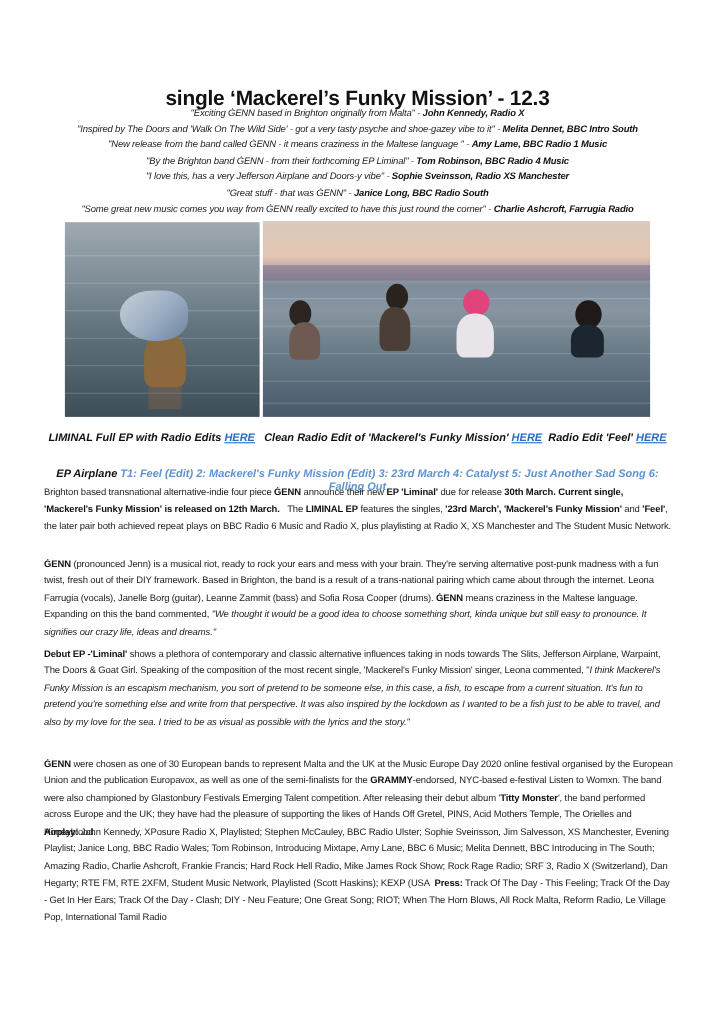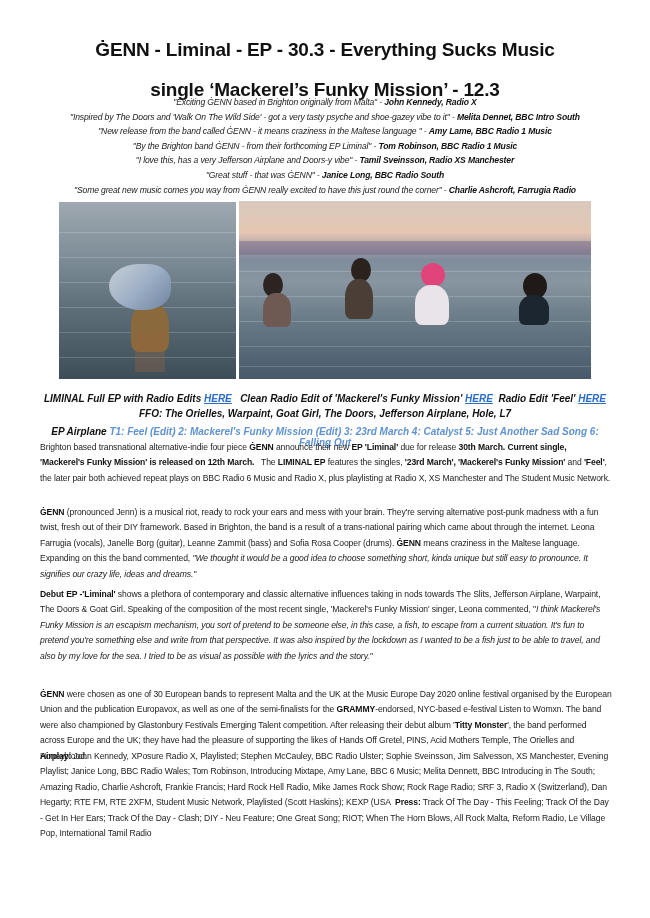--- a/index.html
+++ b/index.html
@@ -32,29 +32,28 @@
   .p2 { top: 505px; }
   .p3 { top: 587px; }
   .p4 { top: 687px; }
   .p5 { top: 749px; }
 </style>
 </head>
 <body>
 
 <div class="page">
 
-  <div class="title t1">ĠENN - Liminal - EP - 30.3 - Everything Sucks Music</div>
   <div class="title t2">single ‘Mackerel’s Funky Mission’ - 12.3</div>
 
   <div class="quotes">
     <span class="q"><span>"Exciting ĠENN based in Brighton originally from Malta" - </span><b>John Kennedy, Radio X</b></span>
     <span class="q"><span>"Inspired by The Doors and 'Walk On The Wild Side' - got a very tasty psyche and shoe-gazey vibe to it" - </span><b>Melita Dennet, BBC Intro South</b></span>
     <span class="q"><span>"New release from the band called ĠENN - it means craziness in the Maltese language " - </span><b>Amy Lame, BBC Radio 1 Music</b></span>
-    <span class="q"><span>"By the Brighton band ĠENN - from their forthcoming EP Liminal" - </span><b>Tom Robinson, BBC Radio 1 Music</b></span>
-    <span class="q"><span>"I love this, has a very Jefferson Airplane and Doors-y vibe" - </span><b>Tamil Sveinsson, Radio XS Manchester</b></span>
+    <span class="q"><span>"By the Brighton band ĠENN - from their forthcoming EP Liminal" - </span><b>Tom Robinson, BBC Radio 4 Music</b></span>
+    <span class="q"><span>"I love this, has a very Jefferson Airplane and Doors-y vibe" - </span><b>Sophie Sveinsson, Radio XS Manchester</b></span>
     <span class="q"><span>"Great stuff - that was ĠENN" - </span><b>Janice Long, BBC Radio South</b></span>
     <span class="q"><span>"Some great new music comes you way from ĠENN really excited to have this just round the corner" - </span><b>Charlie Ashcroft, Farrugia Radio</b></span>
   </div>
 
   <div class="photo photo-left" title="Band member in the sea wearing a fish mask">
     <div class="wave" style="top:30px"></div>
       <div class="wave" style="top:55px"></div>
       <div class="wave" style="top:80px"></div>
     <div class="wave" style="top:105px"></div>
       <div class="wave" style="top:130px"></div>
@@ -83,21 +82,20 @@
 
     <div class="head" style="left:284px;top:72px;width:24px;height:26px;background:#1f1a18;"></div>
     <div class="figure" style="left:280px;top:94px;width:30px;height:30px;background:#1c2630;"></div>
   </div>
 
   <div class="links l1">
     <span>LIMINAL Full EP with Radio Edits </span><span class="link">HERE</span>&nbsp;&nbsp;
     <span>Clean Radio Edit of 'Mackerel's Funky Mission' </span><span class="link">HERE</span>&nbsp;
     <span>Radio Edit 'Feel' </span><span class="link">HERE</span>
   </div>
-  <div class="links l2">FFO: The Orielles, Warpaint, Goat Girl, The Doors, Jefferson Airplane, Hole, L7</div>
   <div class="links l3">
     <span>EP Airplane </span><span class="track">T1: Feel (Edit)  2: Mackerel's Funky Mission (Edit)  3: 23rd March  4: Catalyst 5: Just Another Sad Song 6: Falling Out</span>
   </div>
 
   <div class="body-p p1"><span>Brighton based transnational alternative-indie four piece </span><b>ĠENN</b><span> announce their new </span><b>EP 'Liminal'</b><span> due for release </span><b>30th March. Current single, 'Mackerel's Funky Mission' is released on 12th March.</b><span style="white-space:pre">   The </span><b>LIMINAL EP</b><span> features the singles, </span><b>'23rd March', 'Mackerel's Funky Mission'</b><span> and </span><b>'Feel'</b><span>, the later pair both achieved repeat plays on BBC Radio 6 Music and Radio X, plus playlisting at Radio X, XS Manchester and The Student Music Network.</span></div>
 
   <div class="body-p p2"><b>ĠENN</b><span> (pronounced Jenn) is a musical riot, ready to rock your ears and mess with your brain. They're serving alternative post-punk madness with a fun twist, fresh out of their DIY framework. Based in Brighton, the band is a result of a trans-national pairing which came about through the internet. Leona Farrugia (vocals), Janelle Borg (guitar), Leanne Zammit (bass) and Sofia Rosa Cooper (drums). </span><b>ĠENN</b><span> means craziness in the Maltese language. Expanding on this the band commented, </span><i>"We thought it would be a good idea to choose something short, kinda unique but still easy to pronounce. It signifies our crazy life, ideas and dreams."</i></div>
 
   <div class="body-p p3"><b>Debut EP -'Liminal'</b><span> shows a plethora of contemporary and classic alternative influences taking in nods towards The Slits, Jefferson Airplane, Warpaint, The Doors &amp; Goat Girl.  Speaking of the composition of the most recent single, 'Mackerel's Funky Mission' singer, Leona commented, "</span><i>I think Mackerel's Funky Mission is an escapism mechanism, you sort of pretend to be someone else, in this case, a fish, to escape from a current situation. It's fun to pretend you're something else and write from that perspective. It was also inspired by the lockdown as I wanted to be a fish just to be able to travel, and also by my love for the sea. I tried to be as visual as possible with the lyrics and the story."</i></div>
 

